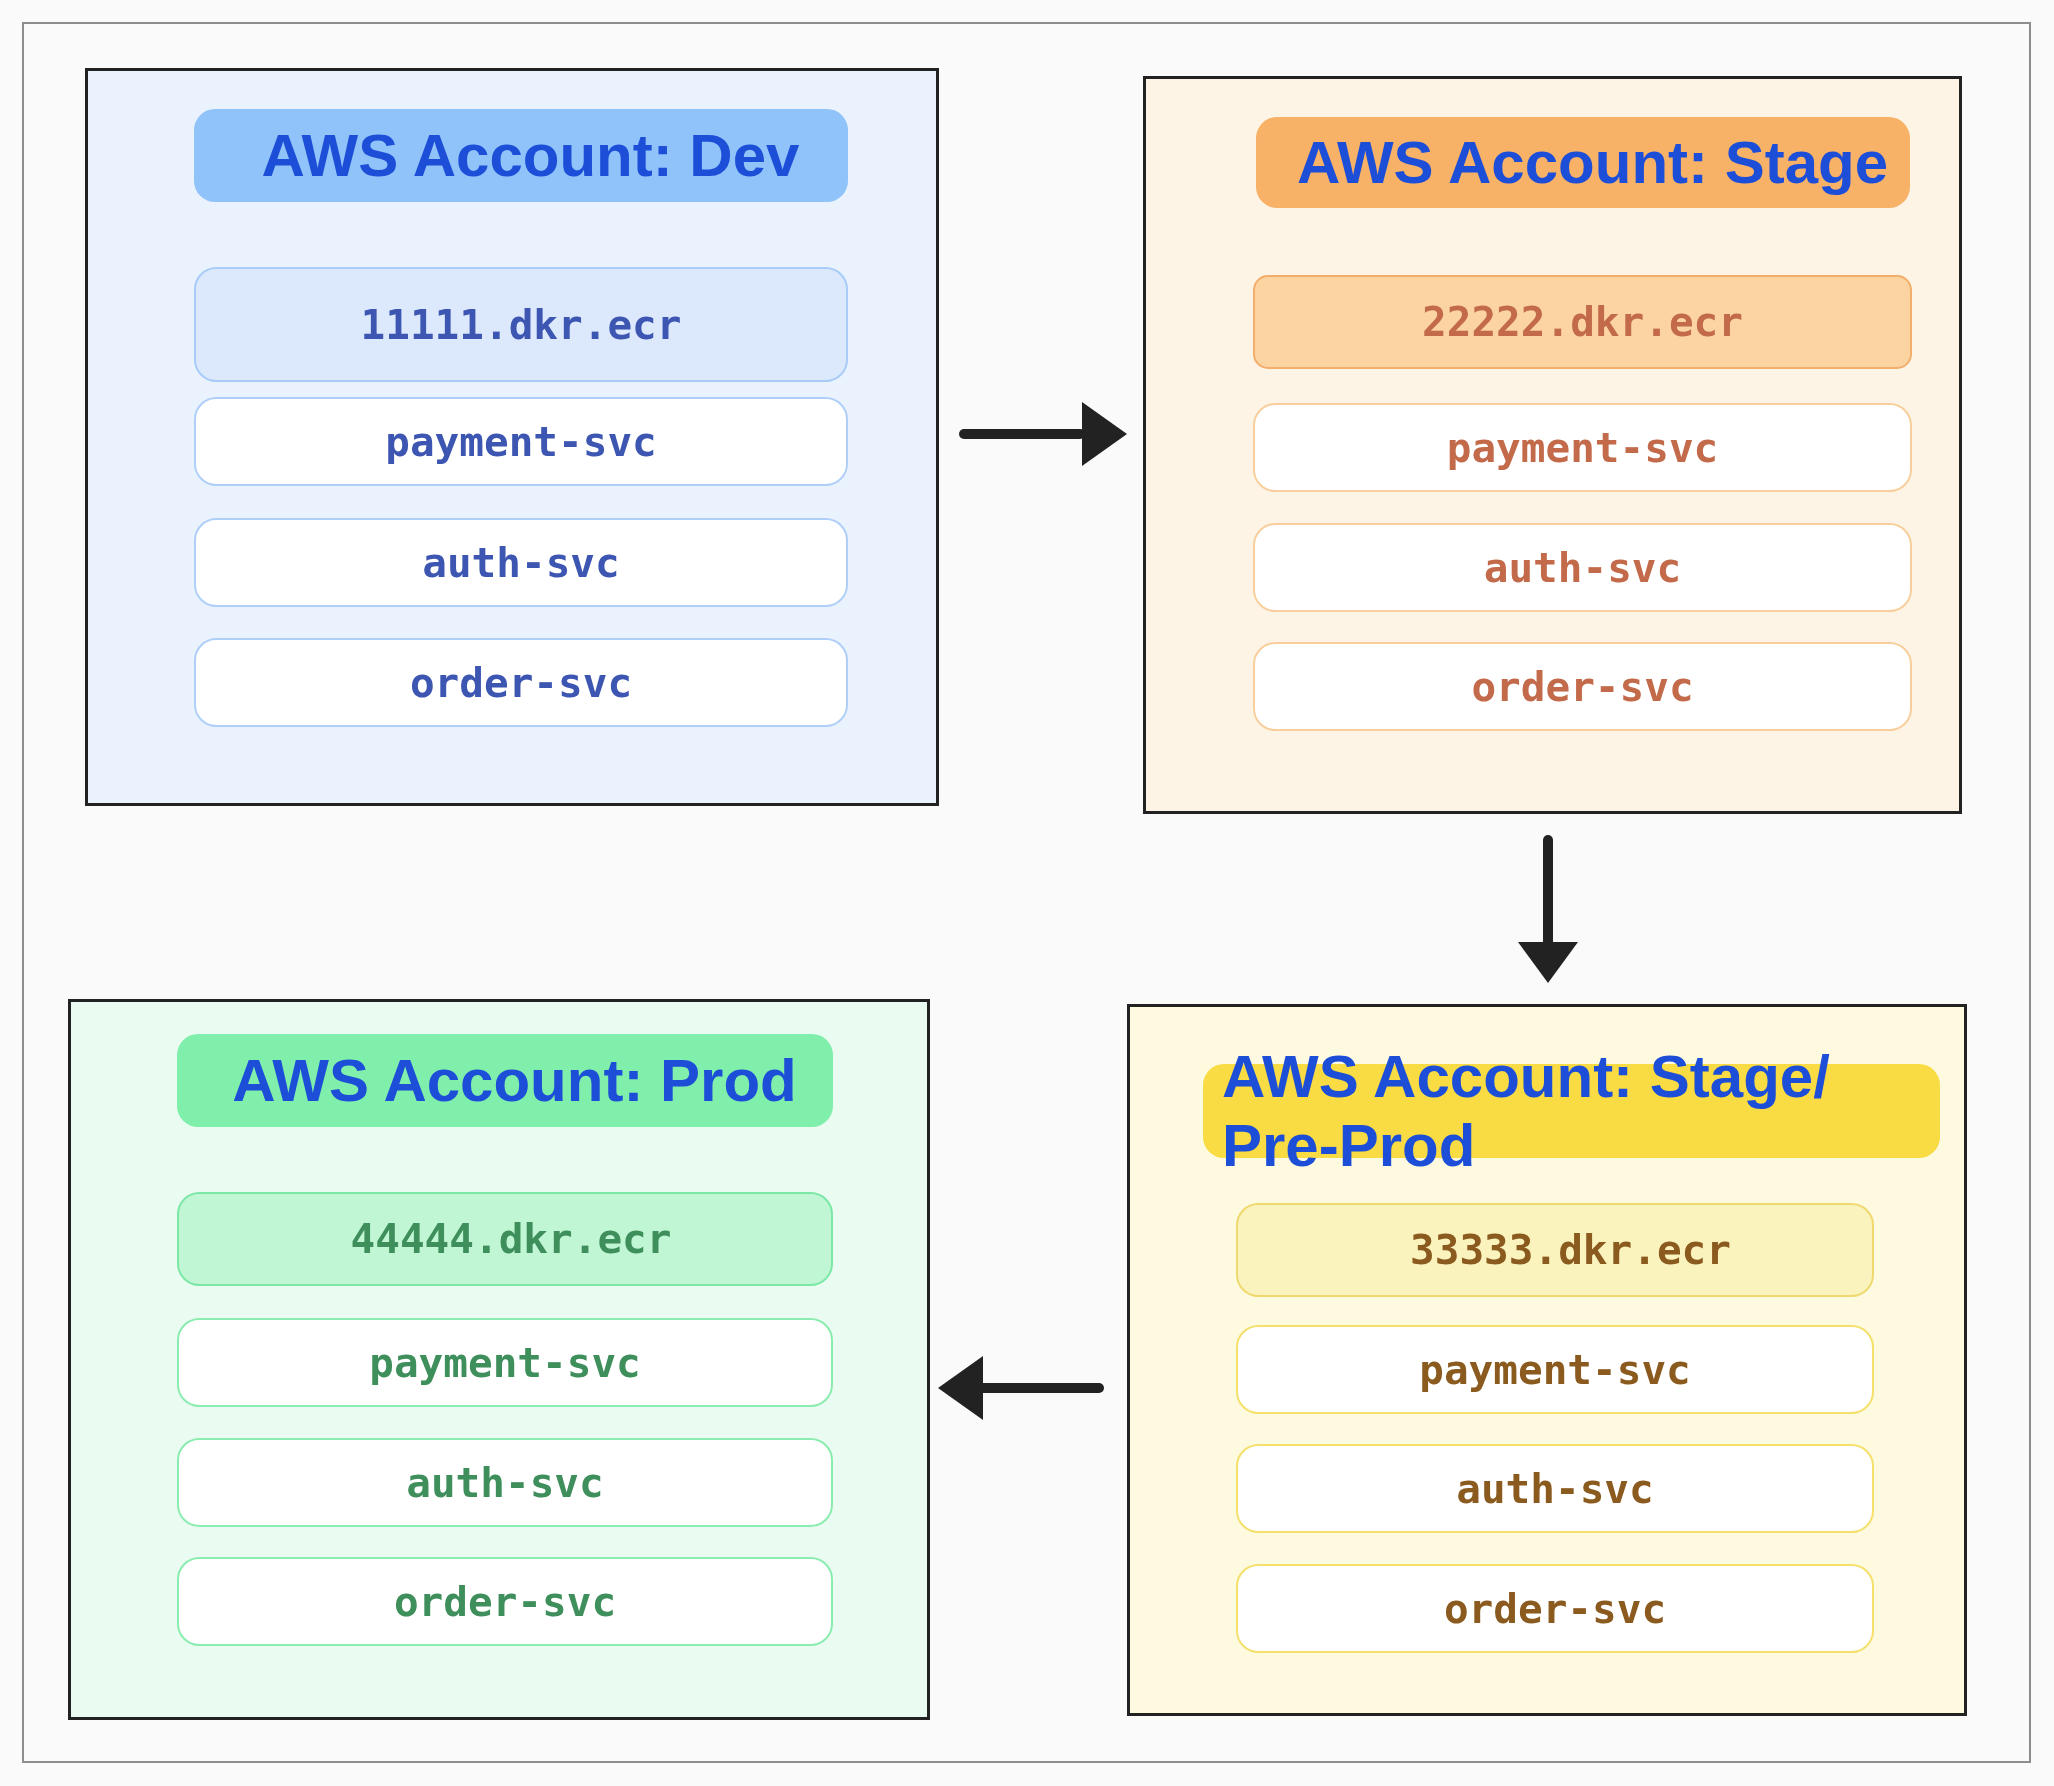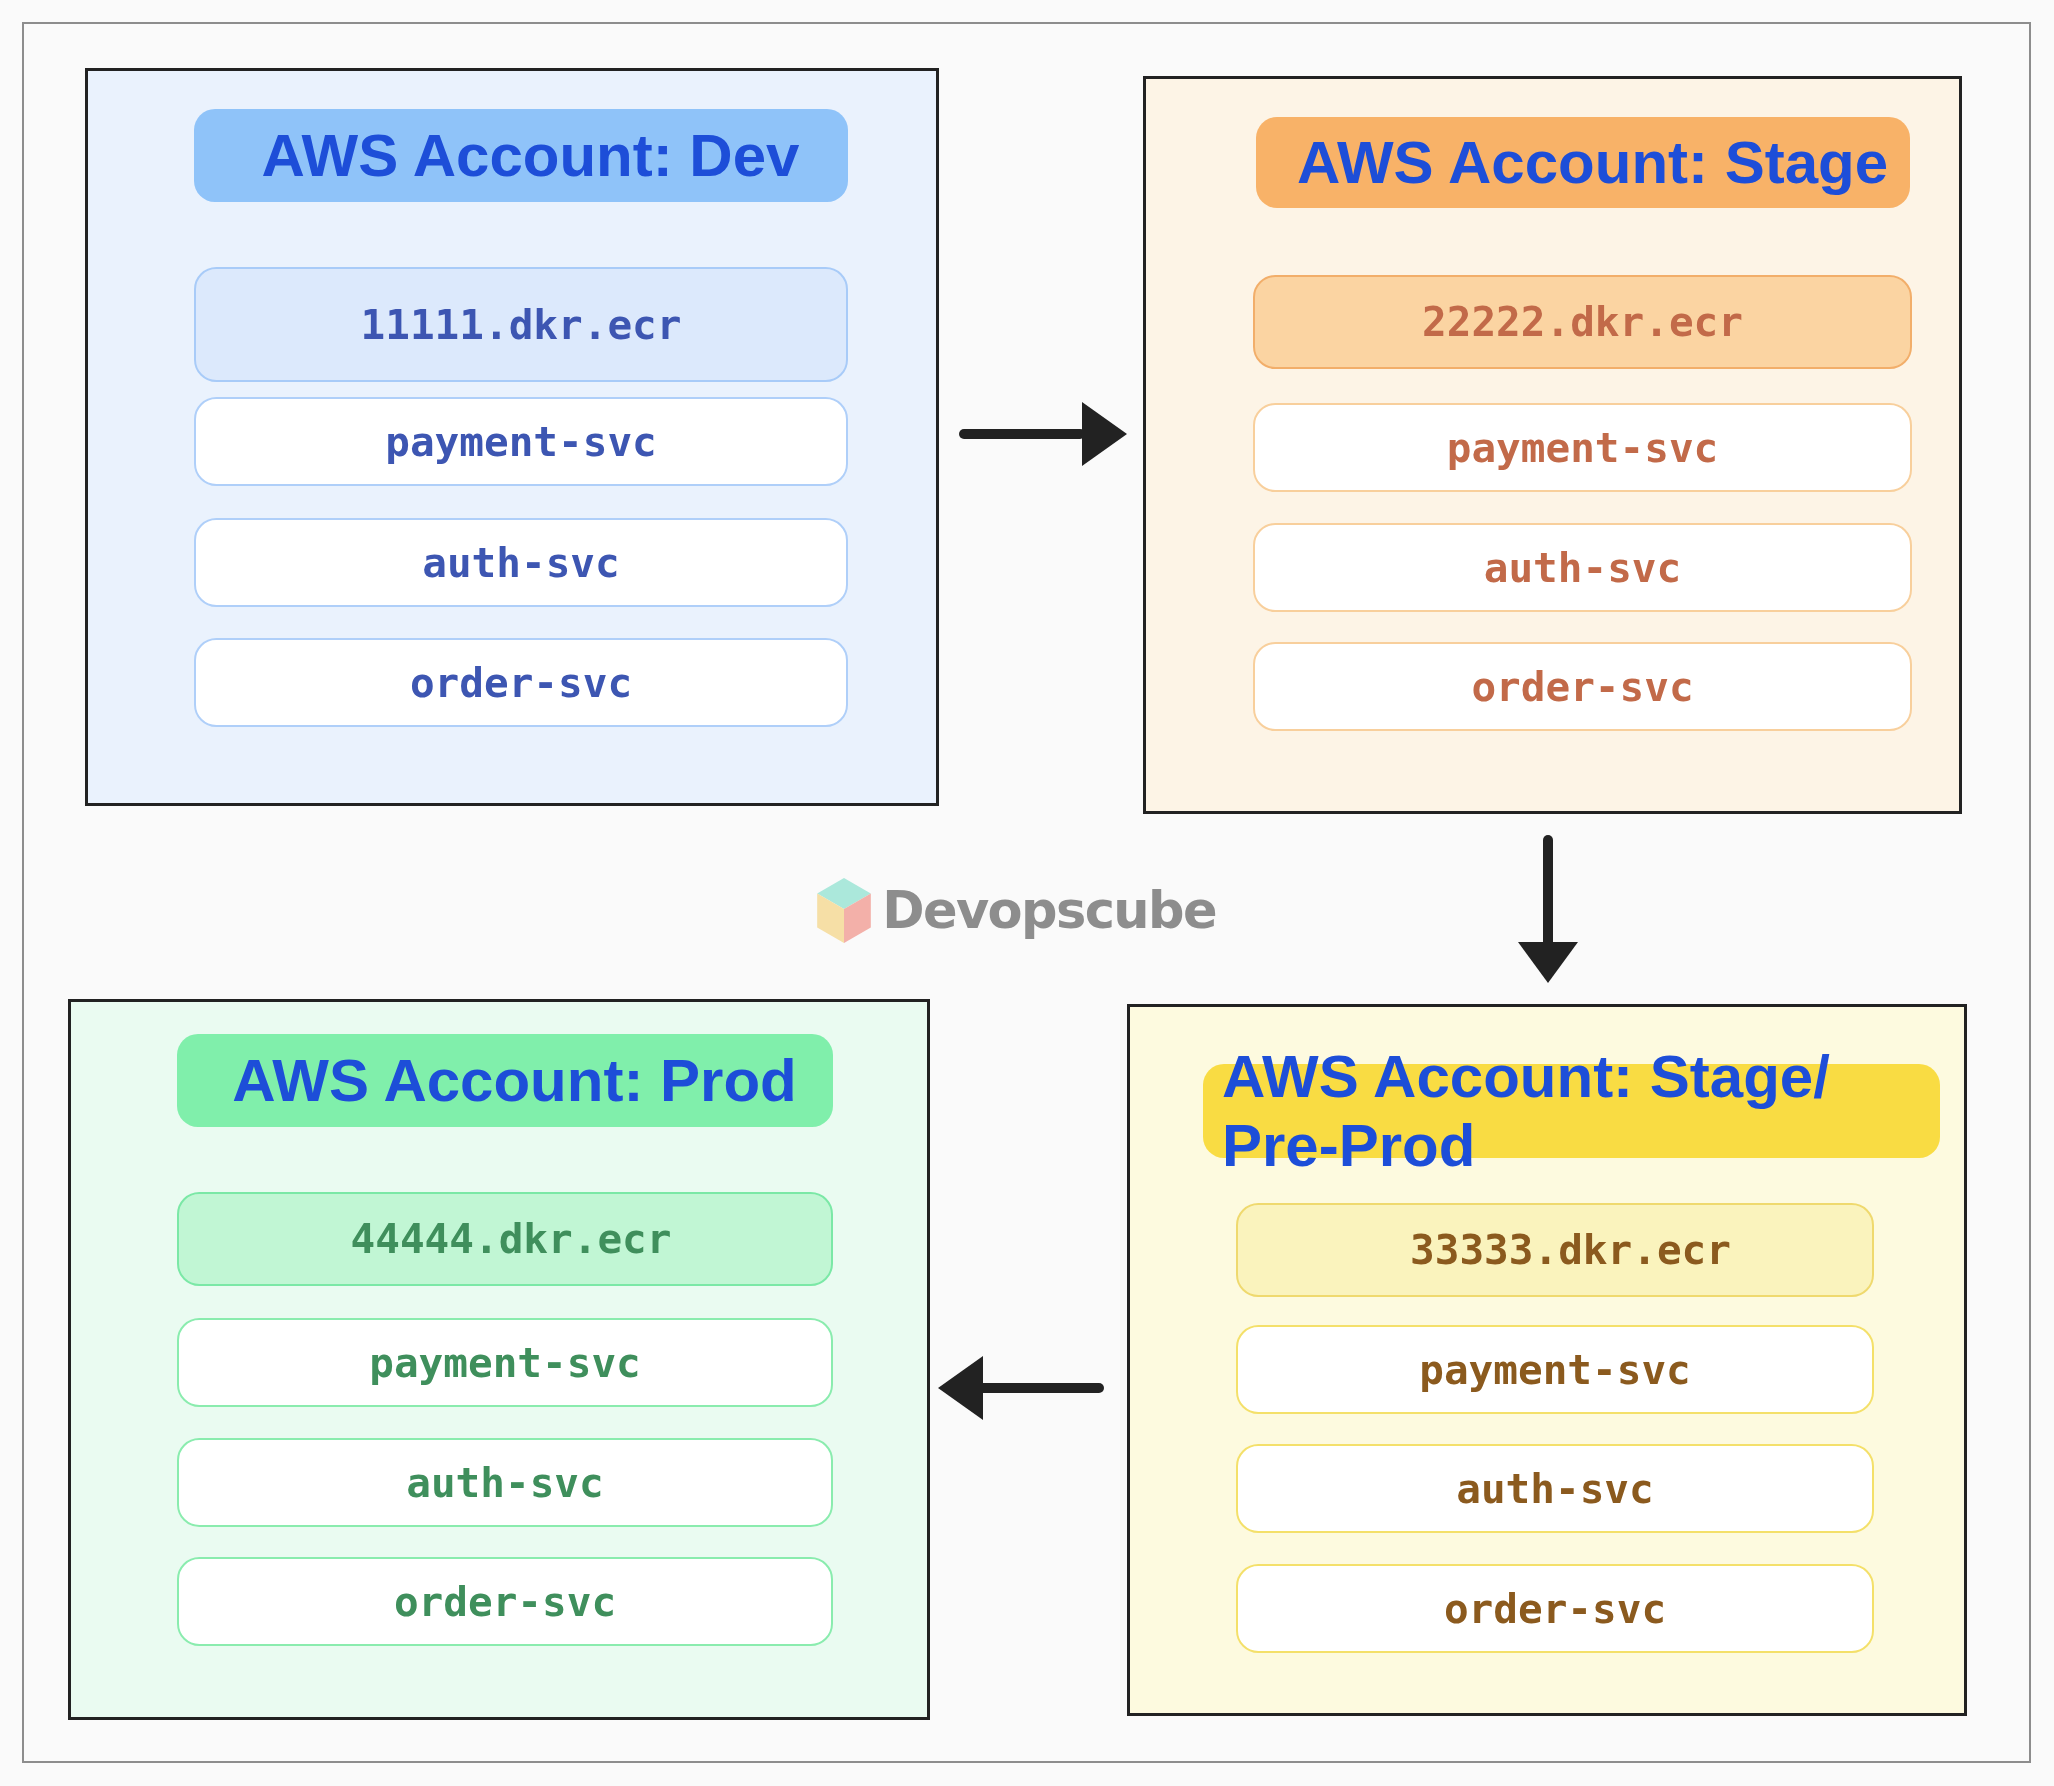--- a/index.html
+++ b/index.html
@@ -61,21 +61,21 @@
     </div>
     <div class="pill mono-pill svc-dev" style="left:106px;top:567px;width:654px;height:89px;">
       <span>order-svc</span>
     </div>
   </div>
 
   <div class="account-box box-stage">
     <div class="pill header-pill hdr-stage" style="left:110px;top:38px;width:654px;height:91px;">
       <span>AWS Account: Stage</span>
     </div>
-    <div class="pill mono-pill ecr-stage" style="left:107px;top:196px;width:659px;height:94px;">
+    <div class="pill mono-pill ecr-stage" style="left:107px;top:196px;width:659px;height:94px;border-radius:15px;">
       <span>22222.dkr.ecr</span>
     </div>
     <div class="pill mono-pill svc-stage" style="left:107px;top:324px;width:659px;height:89px;">
       <span>payment-svc</span>
     </div>
     <div class="pill mono-pill svc-stage" style="left:107px;top:444px;width:659px;height:89px;">
       <span>auth-svc</span>
     </div>
     <div class="pill mono-pill svc-stage" style="left:107px;top:563px;width:659px;height:89px;">
       <span>order-svc</span>
@@ -126,22 +126,14 @@
   <div>
     <div class="arrow-line" style="left:1543px;top:835px;width:10.4px;height:112px;"></div>
     <div class="tri tri-down" style="left:1518px;top:942px;"></div>
   </div>
 
   <div>
     <div class="arrow-line" style="left:978px;top:1383px;width:126px;height:10.4px;"></div>
     <div class="tri tri-left" style="left:938px;top:1356px;"></div>
   </div>
 
-  <div class="logo">
-    <svg width="54" height="65" viewBox="0 0 66 80">
-      <polygon points="33,0 66,19 33,38 0,19" fill="#ABE8DB"></polygon>
-      <polygon points="0,19 33,38 33,80 0,61" fill="#F6DFA6"></polygon>
-      <polygon points="33,38 66,19 66,61 33,80" fill="#F3B0A9"></polygon>
-    </svg>
-    <span class="logo-text">Devopscube</span>
-  </div>
 </div>
 
 
 </body></html>

